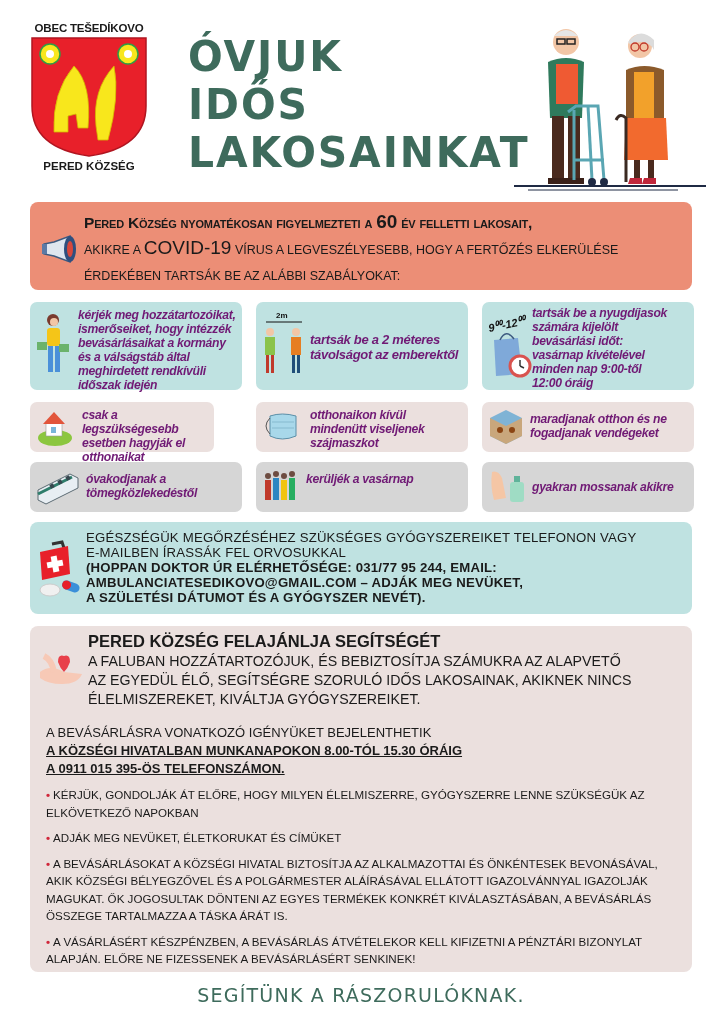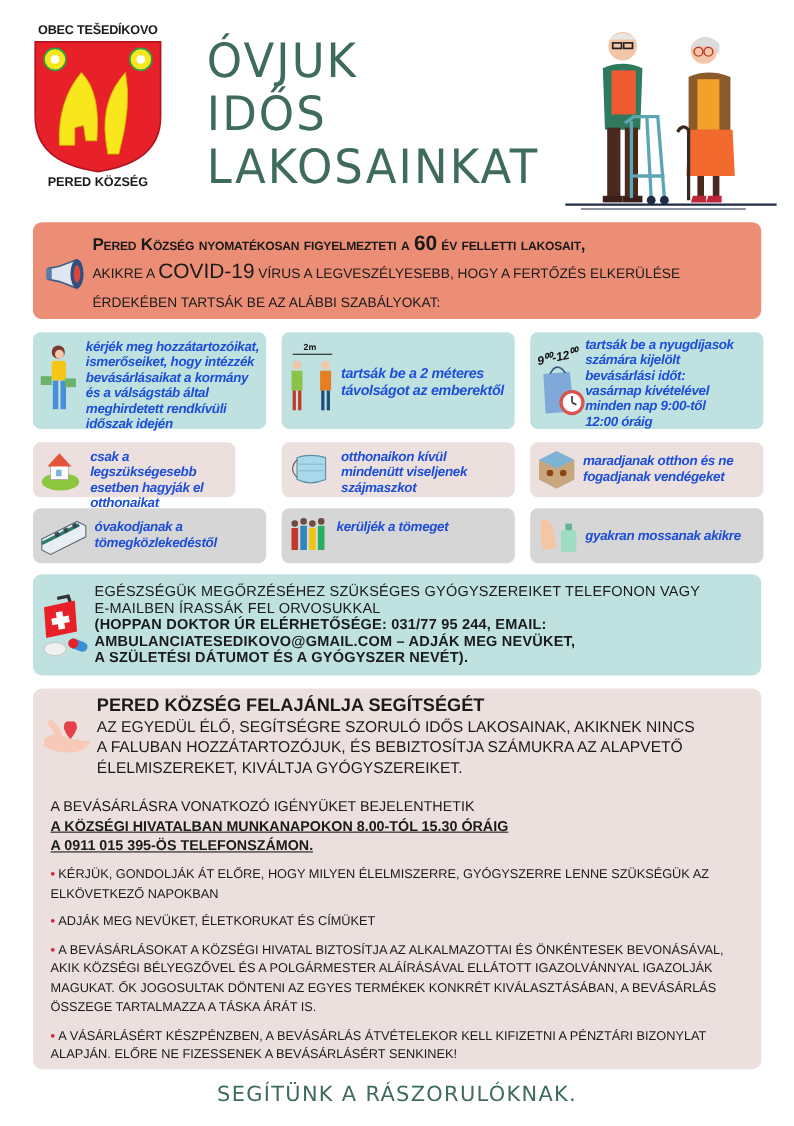--- a/index.html
+++ b/index.html
@@ -4,38 +4,38 @@
 <style>
   * { box-sizing: border-box; margin: 0; padding: 0; }
   body { width: 722px; height: 1024px; background: #ffffff; font-family: "Liberation Sans", sans-serif; position: relative; overflow: hidden; color: #1a1a1a; }
 
   
   .crest { position: absolute; left: 28px; top: 22px; width: 122px; }
   .crest .top-label { font-weight: bold; font-size: 11.5px; text-align: center; letter-spacing: -0.2px; }
   .crest .bottom-label { font-weight: bold; font-size: 11.5px; text-align: center; margin-top: 2px; }
   .crest svg { display: block; margin: 2px auto 0; }
 
-  .title { position: absolute; left: 188px; top: 32px; color: #3e6b5c; font-family: "DejaVu Sans", sans-serif; font-size: 43px; line-height: 48px; letter-spacing: 2px; font-weight: normal; }
+  .title { position: absolute; left: 188px; top: 32px; color: #3e6b5c; font-family: "DejaVu Sans", sans-serif; font-size: 43px; line-height: 48px; letter-spacing: 2px; font-weight: bold; }
   .title div { transform: scaleX(0.95); transform-origin: left; }
 
   .elders { position: absolute; left: 508px; top: 20px; width: 204px; height: 172px; }
 
   
   .banner { position: absolute; left: 30px; top: 202px; width: 662px; height: 88px; background: #ec8e76; border-radius: 8px; }
   .banner .megaphone { position: absolute; left: 10px; top: 32px; }
   .banner .lines { position: absolute; left: 54px; top: 8px; right: 10px; color: #1a1a1a; font-family: "Liberation Sans", sans-serif; }
   .banner .l1 { font-weight: bold; font-size: 15.5px; letter-spacing: -0.2px; font-variant: small-caps; line-height: 24px; }
   .banner .l2, .banner .l3 { font-size: 12.5px; line-height: 26px; text-transform: uppercase; }
   .banner .big { font-size: 19px; }
   .banner .big-bold { font-size: 19px; font-weight: bold; }
 
   
   .rule { position: absolute; border-radius: 7px; }
   .rule .icon { position: absolute; left: 6px; }
-  .rule .txt { position: absolute; font-style: italic; font-weight: bold; font-size: 12.2px; line-height: 14px; color: #1d4ed8; letter-spacing: -0.3px; }
+  .rule .txt { position: absolute; font-style: italic; font-weight: bold; font-size: 12.2px; line-height: 14px; color: #701a75; letter-spacing: -0.3px; }
   .teal { background: #bfe2e1; }
   .pink { background: #ebe0de; }
   .grey { background: #d6d6d6; }
 
   
   .medbox { position: absolute; left: 30px; top: 522px; width: 662px; height: 92px; background: #bfe2e1; border-radius: 8px; }
   .medbox .icon { position: absolute; left: 8px; top: 18px; }
   .medbox .txt { position: absolute; left: 56px; top: 8px; font-size: 13.2px; line-height: 15px; letter-spacing: 0.2px; }
   .medbox .bold { font-weight: bold; }
 
@@ -261,21 +261,21 @@
         <circle cx="14" cy="6" r="3"></circle>
         <circle cx="22" cy="8" r="3"></circle>
         <circle cx="30" cy="6" r="3"></circle>
       </g>
     <rect x="3" y="12" width="6" height="20" fill="#c0392b"></rect>
       <rect x="11" y="10" width="6" height="22" fill="#2e86c1"></rect>
     <rect x="19" y="12" width="6" height="20" fill="#f1c40f"></rect>
       <rect x="27" y="10" width="6" height="22" fill="#27ae60"></rect>
   </svg>
   <div class="txt" style="left:50px;top:10px;">
-    <div>kerüljék a tömeget</div>
+    <div>kerüljék a vasárnap</div>
   </div>
 </div>
 
 <div class="rule grey" style="left:482px;top:462px;width:212px;height:50px;">
   <svg class="icon" style="top:6px;" width="40" height="38" viewBox="0 0 40 38">
     <path d="M4 4 Q10 2 14 10 L18 30 L6 32 Q2 18 4 4 Z" fill="#f5c6a5"></path>
     <rect x="22" y="14" width="14" height="20" rx="3" fill="#9fdcc4"></rect>
     <rect x="26" y="8" width="6" height="6" fill="#5fb39a"></rect>
   </svg>
   <div class="txt" style="left:50px;top:18px;">
@@ -303,22 +303,22 @@
 </div>
 
 <div class="helpbox">
   <svg class="hand" width="46" height="40" viewBox="0 0 46 40">
     <path d="M2 24 Q12 16 26 24 L44 26 Q40 36 24 36 Q10 36 2 30 Z" fill="#f7c9b6"></path>
     <path d="M20 14 Q20 6 26 8 Q32 6 32 14 Q30 20 26 24 Q22 20 20 14 Z" fill="#e8404a"></path>
     <path d="M6 8 Q14 12 16 24" fill="none" stroke="#f7c9b6" stroke-width="6"></path>
   </svg>
   <div class="head">PERED KÖZSÉG FELAJÁNLJA SEGÍTSÉGÉT</div>
   <div class="intro">
+    <div>A FALUBAN HOZZÁTARTOZÓJUK, ÉS BEBIZTOSÍTJA SZÁMUKRA AZ ALAPVETŐ</div>
     <div>AZ EGYEDÜL ÉLŐ, SEGÍTSÉGRE SZORULÓ IDŐS LAKOSAINAK, AKIKNEK NINCS</div>
-    <div>A FALUBAN HOZZÁTARTOZÓJUK, ÉS BEBIZTOSÍTJA SZÁMUKRA AZ ALAPVETŐ</div>
     <div>ÉLELMISZEREKET, KIVÁLTJA GYÓGYSZEREIKET.</div>
   </div>
   <div class="reg">
     <div>A BEVÁSÁRLÁSRA VONATKOZÓ IGÉNYÜKET BEJELENTHETIK</div>
     <div class="bold">A KÖZSÉGI HIVATALBAN MUNKANAPOKON 8.00-TÓL 15.30 ÓRÁIG</div>
     <div class="bold">A 0911 015 395-ÖS TELEFONSZÁMON.</div>
   </div>
   <div class="bullets">
     <div class="item"><span class="bullet-dot">•</span><span>KÉRJÜK, GONDOLJÁK ÁT ELŐRE, HOGY MILYEN ÉLELMISZERRE, GYÓGYSZERRE LENNE SZÜKSÉGÜK AZ ELKÖVETKEZŐ NAPOKBAN</span></div>
     <div class="item"><span class="bullet-dot">•</span><span>ADJÁK MEG NEVÜKET, ÉLETKORUKAT ÉS CÍMÜKET</span></div>

